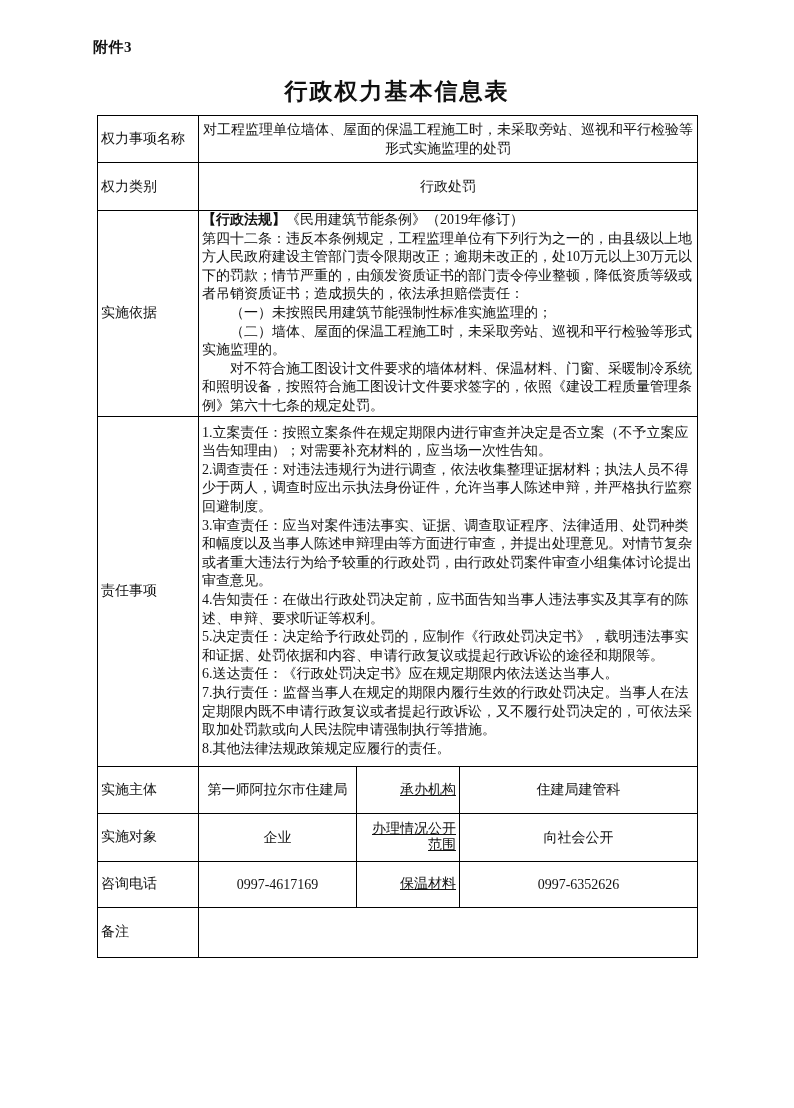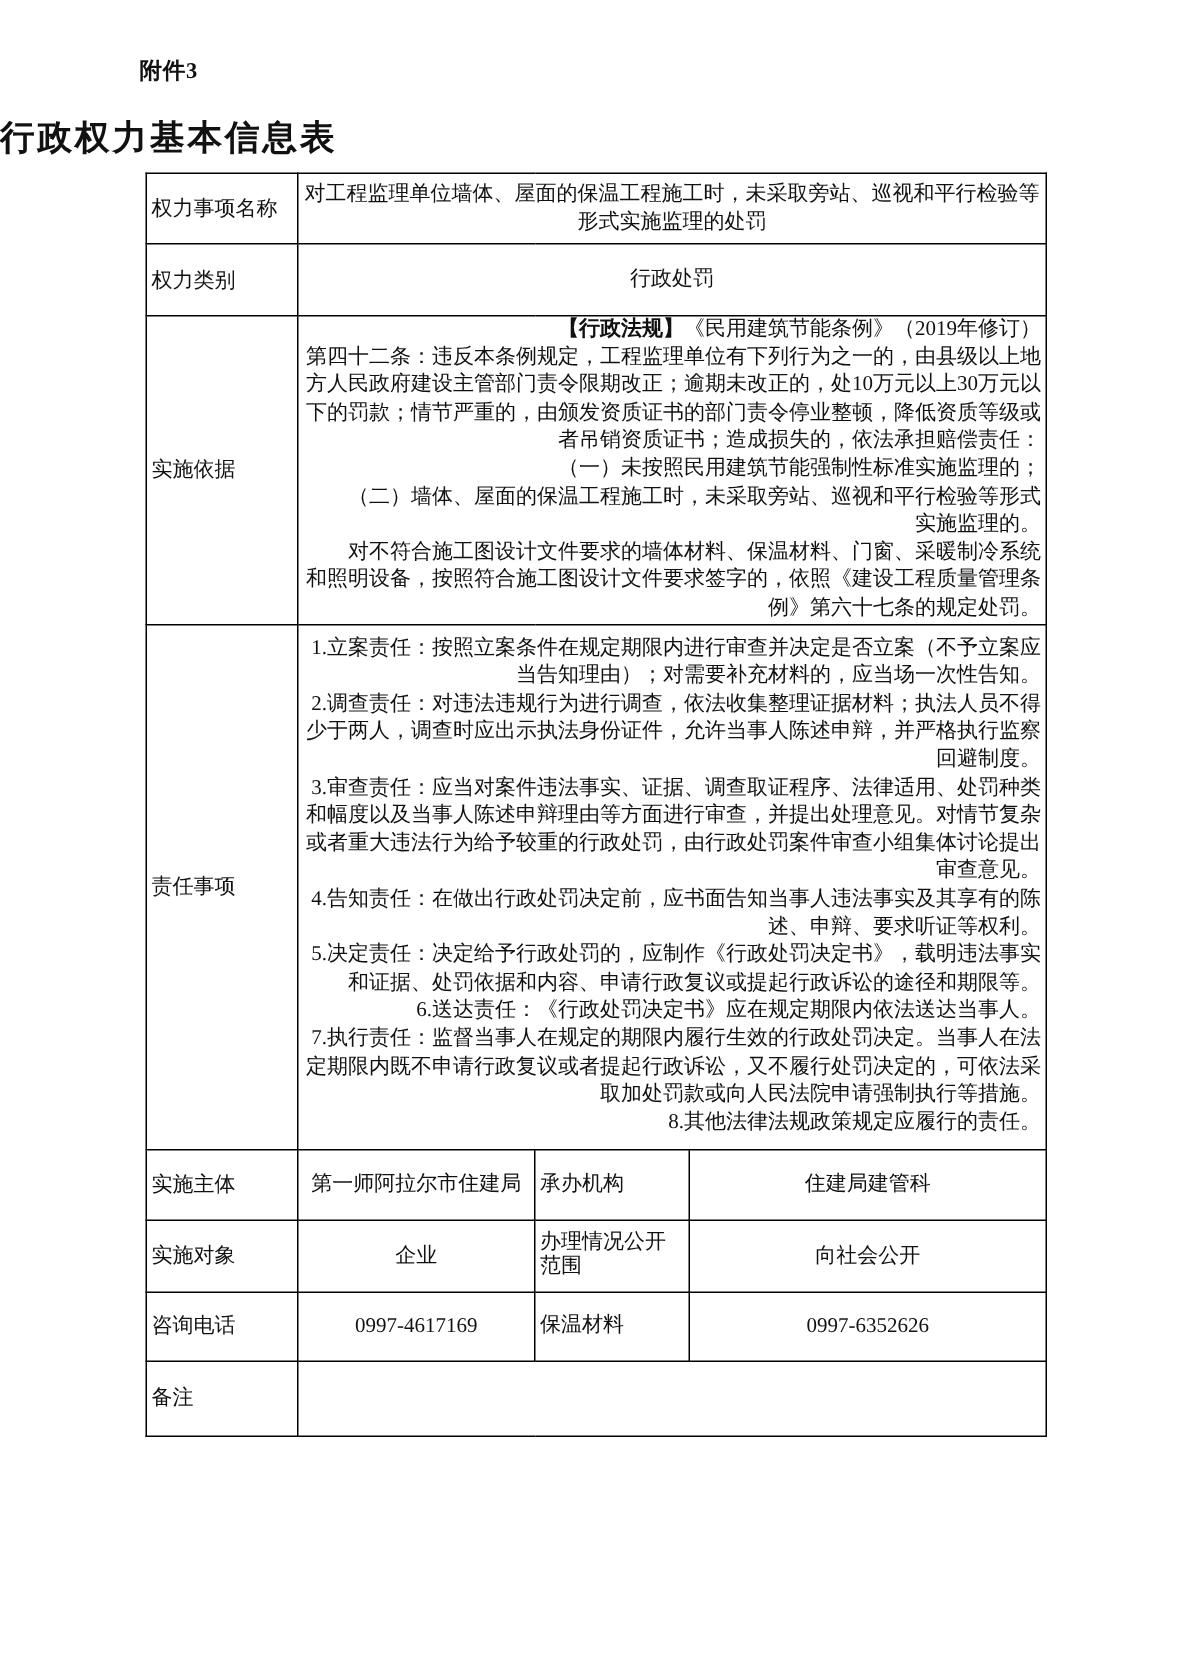--- a/index.html
+++ b/index.html
@@ -9,38 +9,38 @@
     color:#111;
     -webkit-font-smoothing:antialiased;
   }
   .page{position:relative;width:794px;height:1108px;background:#fff;overflow:hidden;border-radius:18px;}
   .attachment{
     position:absolute;left:93px;top:38px;
     font-size:15px;font-weight:bold;letter-spacing:.5px;
   }
   .doc-title{
     position:absolute;left:0;top:76px;width:794px;
-    text-align:left;font-size:23px;font-weight:bold;letter-spacing:2px;
+    text-align:center;font-size:23px;font-weight:bold;letter-spacing:2px;
   }
   table.info{
     position:absolute;left:97px;top:115px;width:600px;
     border-collapse:collapse;table-layout:fixed;
   }
   table.info td{
     border:1px solid #000;
     font-size:14px;color:#111;
     vertical-align:middle;
     padding:0 3px;
     overflow:hidden;
   }
   td.lbl{}
-  td.lbl2{text-align:left;font-size:12.5px;padding:0 1px;line-height:16px;}
+  td.lbl2{text-align:right;font-size:12.5px;padding:0 1px;line-height:16px;text-decoration:underline;}
   td.center{text-align:center;line-height:19px;}
   td.bigtext{
-    vertical-align:top;text-align:right;
+    vertical-align:top;text-align:left;
     padding:2px 6px;
     font-size:13.8px;line-height:18.6px;
   }
   .prewrap{white-space:pre-wrap;word-break:break-all;}
   .bold{font-weight:bold;}
 </style>
 </head>
 <body>
 
 <div class="page">

